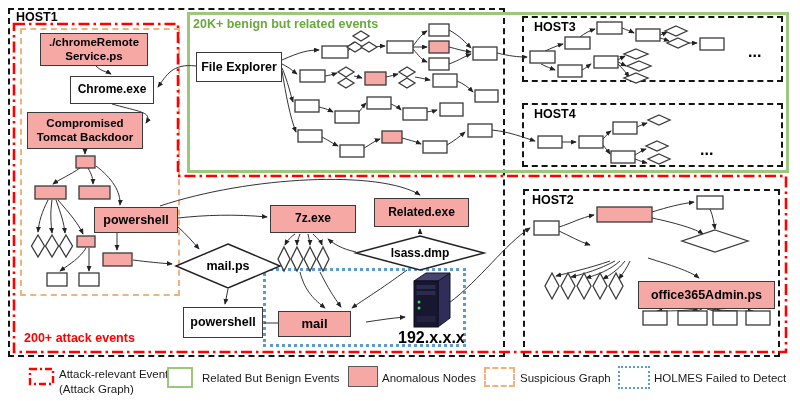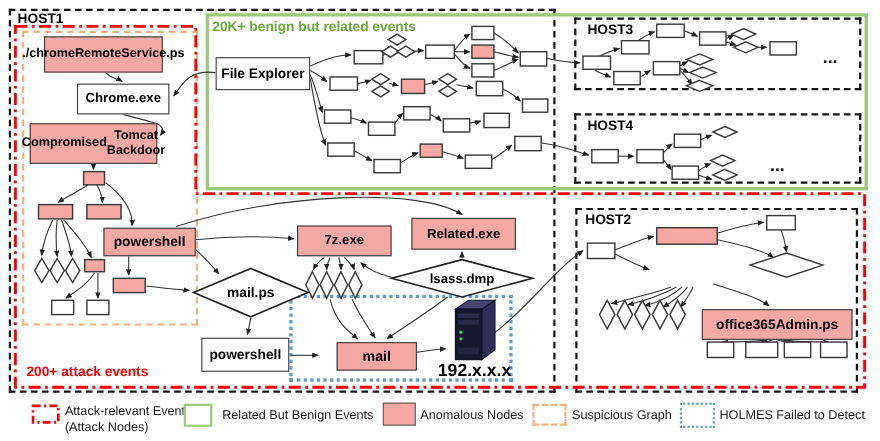--- a/index.html
+++ b/index.html
@@ -7,21 +7,21 @@
           font-family:"Liberation Sans","DejaVu Sans",sans-serif;}
   .box{position:absolute;box-sizing:border-box;}
   .host-box{border:2px dashed #141414;background:transparent;}
   .green-box{border:3px solid #9CC87B;}
   .orange-box{border:2px dashed #F2B27E;}
   .blue-box{border:3px dotted #5B9BD5;}
   .host-label{position:absolute;font-weight:bold;font-size:12.5px;color:#000;z-index:6;}
   .annot{position:absolute;font-weight:bold;font-size:12.5px;z-index:6;}
   .annot.green{color:#6AA93C;}
   .annot.red{color:#FF0000;}
-  .node{position:absolute;display:flex;flex-direction:row;align-items:center;justify-content:center;
+  .node{position:absolute;display:flex;flex-direction:column;align-items:center;justify-content:center;
         border:1.6px solid #3A3A3A;background:#fff;color:#000;font-weight:bold;text-align:center;
         box-sizing:border-box;z-index:5;line-height:1.15;}
   .node.pink{background:#F6A8A5;}
   .iplabel{position:absolute;font-weight:bold;font-size:16px;color:#000;text-align:center;z-index:6;}
   svg.layer{position:absolute;left:0;top:0;z-index:4;}
   .legend-text{position:absolute;font-size:11.5px;color:#1a1a1a;z-index:6;}
   .lg-swatch{position:absolute;box-sizing:border-box;z-index:6;}
   .sw-green{border:2.5px solid #9CC87B;background:#fff;}
   .sw-pink{border:1.5px solid #595959;background:#F6A8A5;}
   .sw-orange{border:2px dashed #F2B27E;background:#fff;}
@@ -284,34 +284,34 @@
   </div>
   <div class="node pink" style="left:270px;top:205px;width:86px;height:28px;font-size:12px;">
     <span>7z.exe</span>
   </div>
   <div class="node pink" style="left:374px;top:198px;width:95px;height:29px;font-size:12px;">
     <span>Related.exe</span>
   </div>
   <div class="node" style="left:183px;top:307px;width:80px;height:31px;font-size:12.5px;">
     <span>powershell</span>
   </div>
-  <div class="node pink" style="left:306px;top:311px;width:73px;height:26px;font-size:13px;">
+  <div class="node pink" style="left:278px;top:311px;width:73px;height:26px;font-size:13px;">
     <span>mail</span>
   </div>
   <div class="iplabel" style="left:398px;top:329px;width:66px;">192.x.x.x</div>
   <div class="node pink" style="left:638px;top:281px;width:137px;height:28px;font-size:12.5px;">
     <span>office365Admin.ps</span>
   </div>
 
   <div>
     <svg class="lg-swatch" style="left:28px;top:367px;" width="27" height="19">
       <rect x="2" y="2" width="23" height="15" fill="none" stroke="#FF0000" stroke-width="2.4" stroke-dasharray="7 3 2 3"></rect>
     </svg>
     <div class="legend-text" style="left:59px;top:368px;">Attack-relevant Events</div>
-    <div class="legend-text" style="left:59px;top:383px;">(Attack Nodes)</div>
+    <div class="legend-text" style="left:59px;top:383px;">(Attack Graph)</div>
 
     <div class="lg-swatch sw-green" style="left:167px;top:367px;width:26px;height:21px;"></div>
     <div class="legend-text" style="left:183px;top:372px;margin-left:19px;">Related But Benign Events</div>
 
     <div class="lg-swatch sw-pink" style="left:348px;top:366px;width:30px;height:21px;"></div>
     <div class="legend-text" style="left:382px;top:372px;">Anomalous Nodes</div>
 
     <div class="lg-swatch sw-orange" style="left:484px;top:367px;width:31px;height:20px;"></div>
     <div class="legend-text" style="left:520px;top:372px;">Suspicious Graph</div>
 

